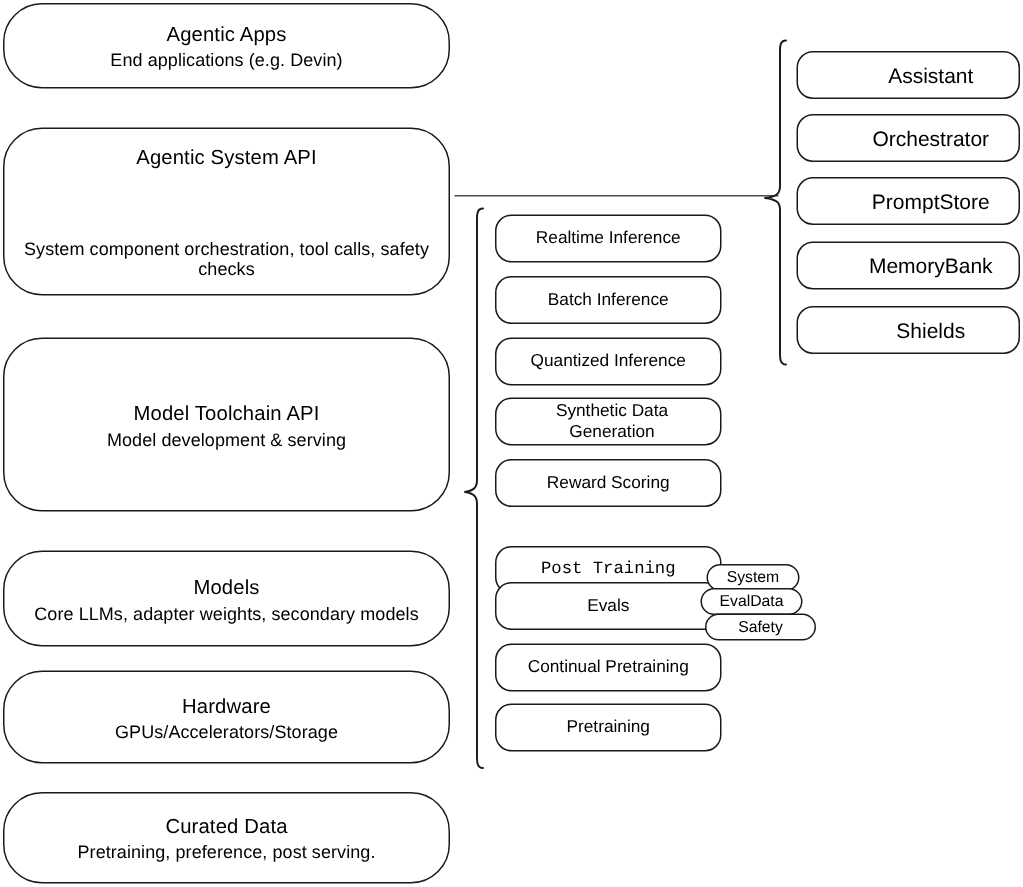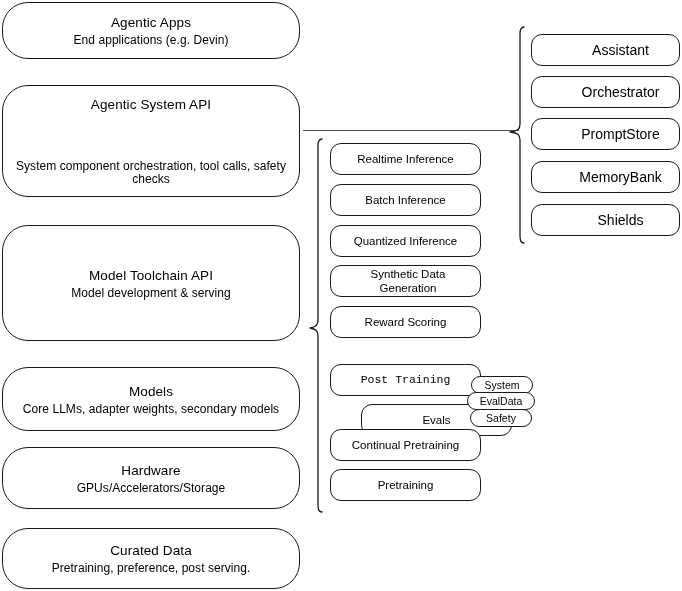--- a/index.html
+++ b/index.html
@@ -165,37 +165,37 @@
   </div>
   <div class="node mid" style="top:265px;padding-left:11px;">
     <span>Synthetic Data Generation</span>
   </div>
   <div class="node mid" style="top:306px;">
     <span>Reward Scoring</span>
   </div>
   <div class="node mid" style="top:364px;font-family:Liberation Mono, monospace;">
     <span>Post Training</span>
   </div>
-  <div class="node mid" style="top:404px;margin-left:31px;">
+  <div class="node mid" style="top:388px;">
     <span>Evals</span>
   </div>
   <div class="node mid" style="top:429px;">
     <span>Continual Pretraining</span>
   </div>
   <div class="node mid" style="top:469px;">
     <span>Pretraining</span>
   </div>
 
   <div class="pill" style="left:471px;top:376px;width:62px;">
     <span>System</span>
   </div>
   <div class="pill" style="left:467px;top:392px;width:68px;">
     <span>EvalData</span>
   </div>
-  <div class="pill" style="left:470px;top:409px;width:62px;">
+  <div class="pill" style="left:470px;top:409px;width:74px;">
     <span>Safety</span>
   </div>
 
   <div class="brace" style="left:508px;top:26px;width:18px;height:218px;">
     <svg width="18" height="218" viewBox="0 0 18 218" xmlns="http://www.w3.org/2000/svg">
       <path d="M16 1 C12 1 12 5 12 8 L12 98 C12 103 10 105 2 106 C10 107 12 109 12 114 L12 209 C12 213 12 217 16 217"></path>
     </svg>
   </div>
 
   <div class="node right" style="top:34px;">

